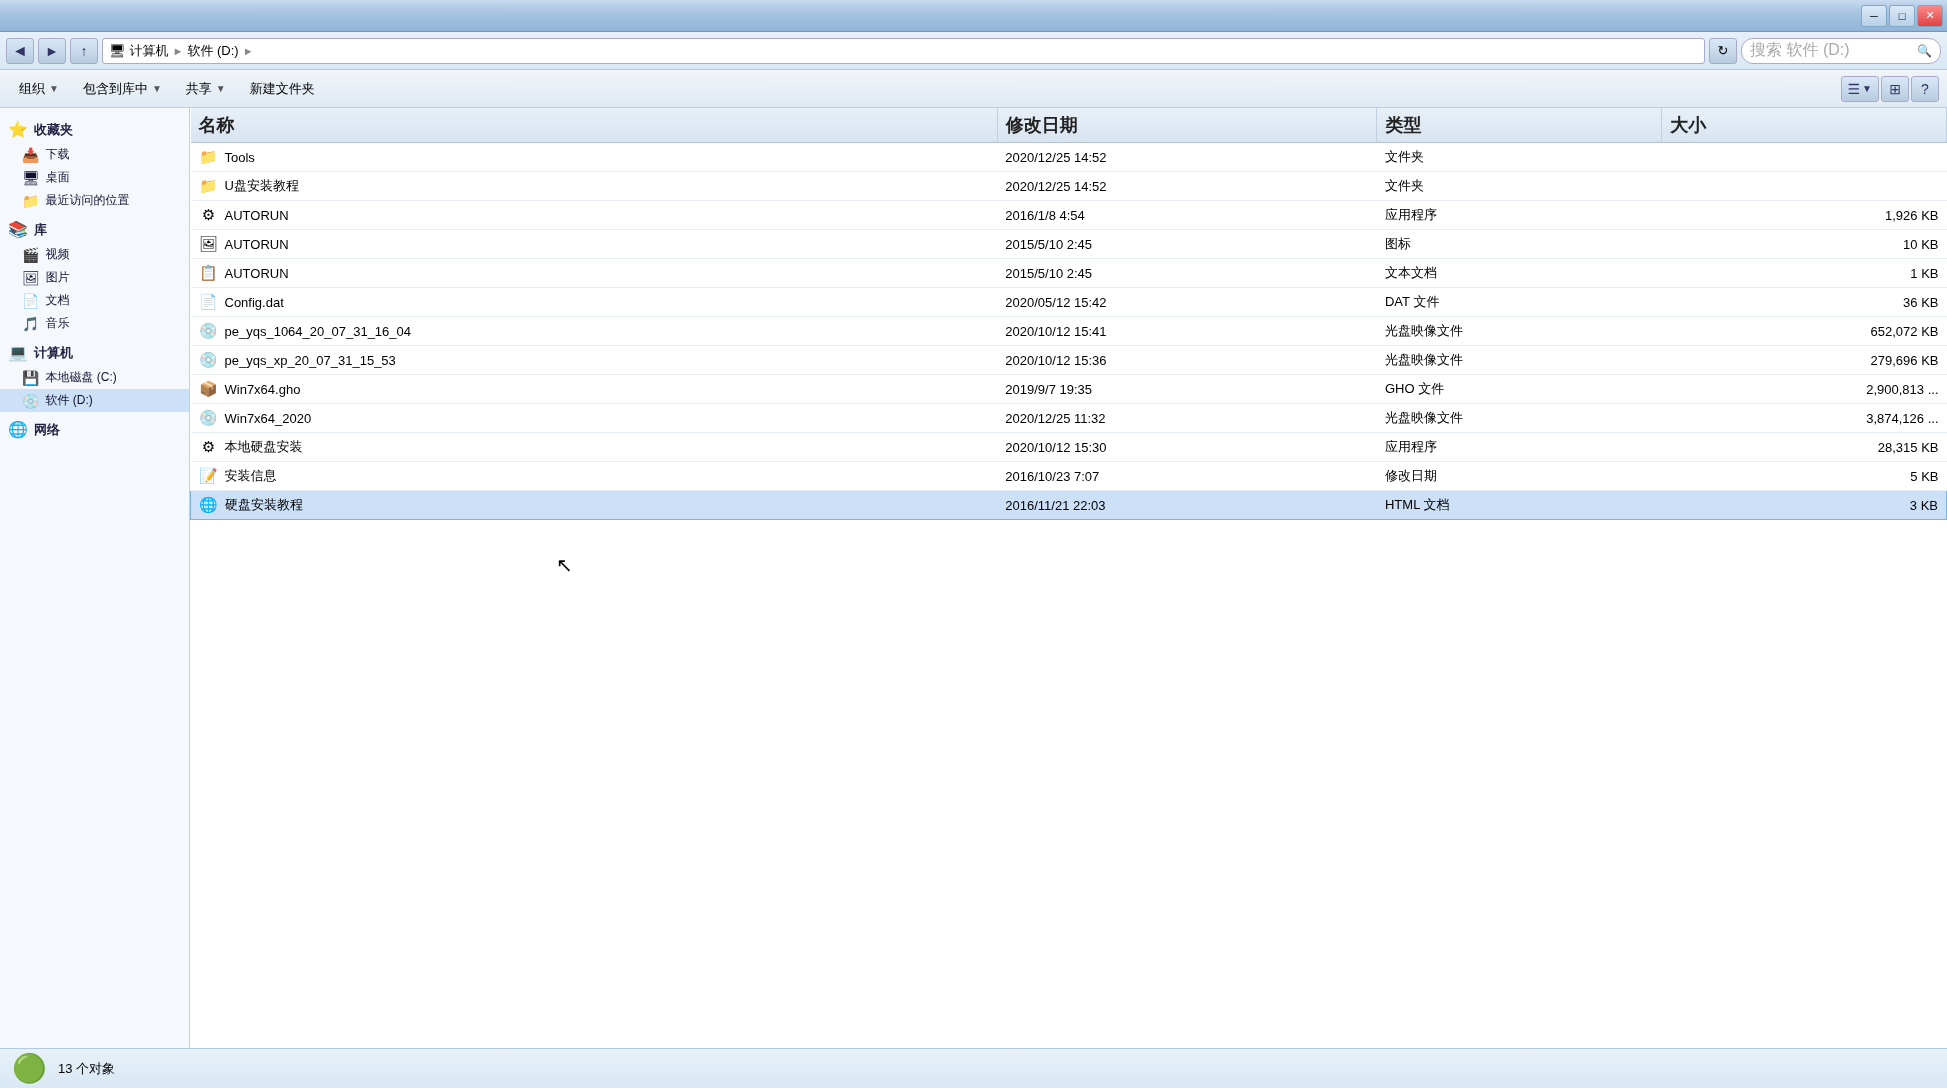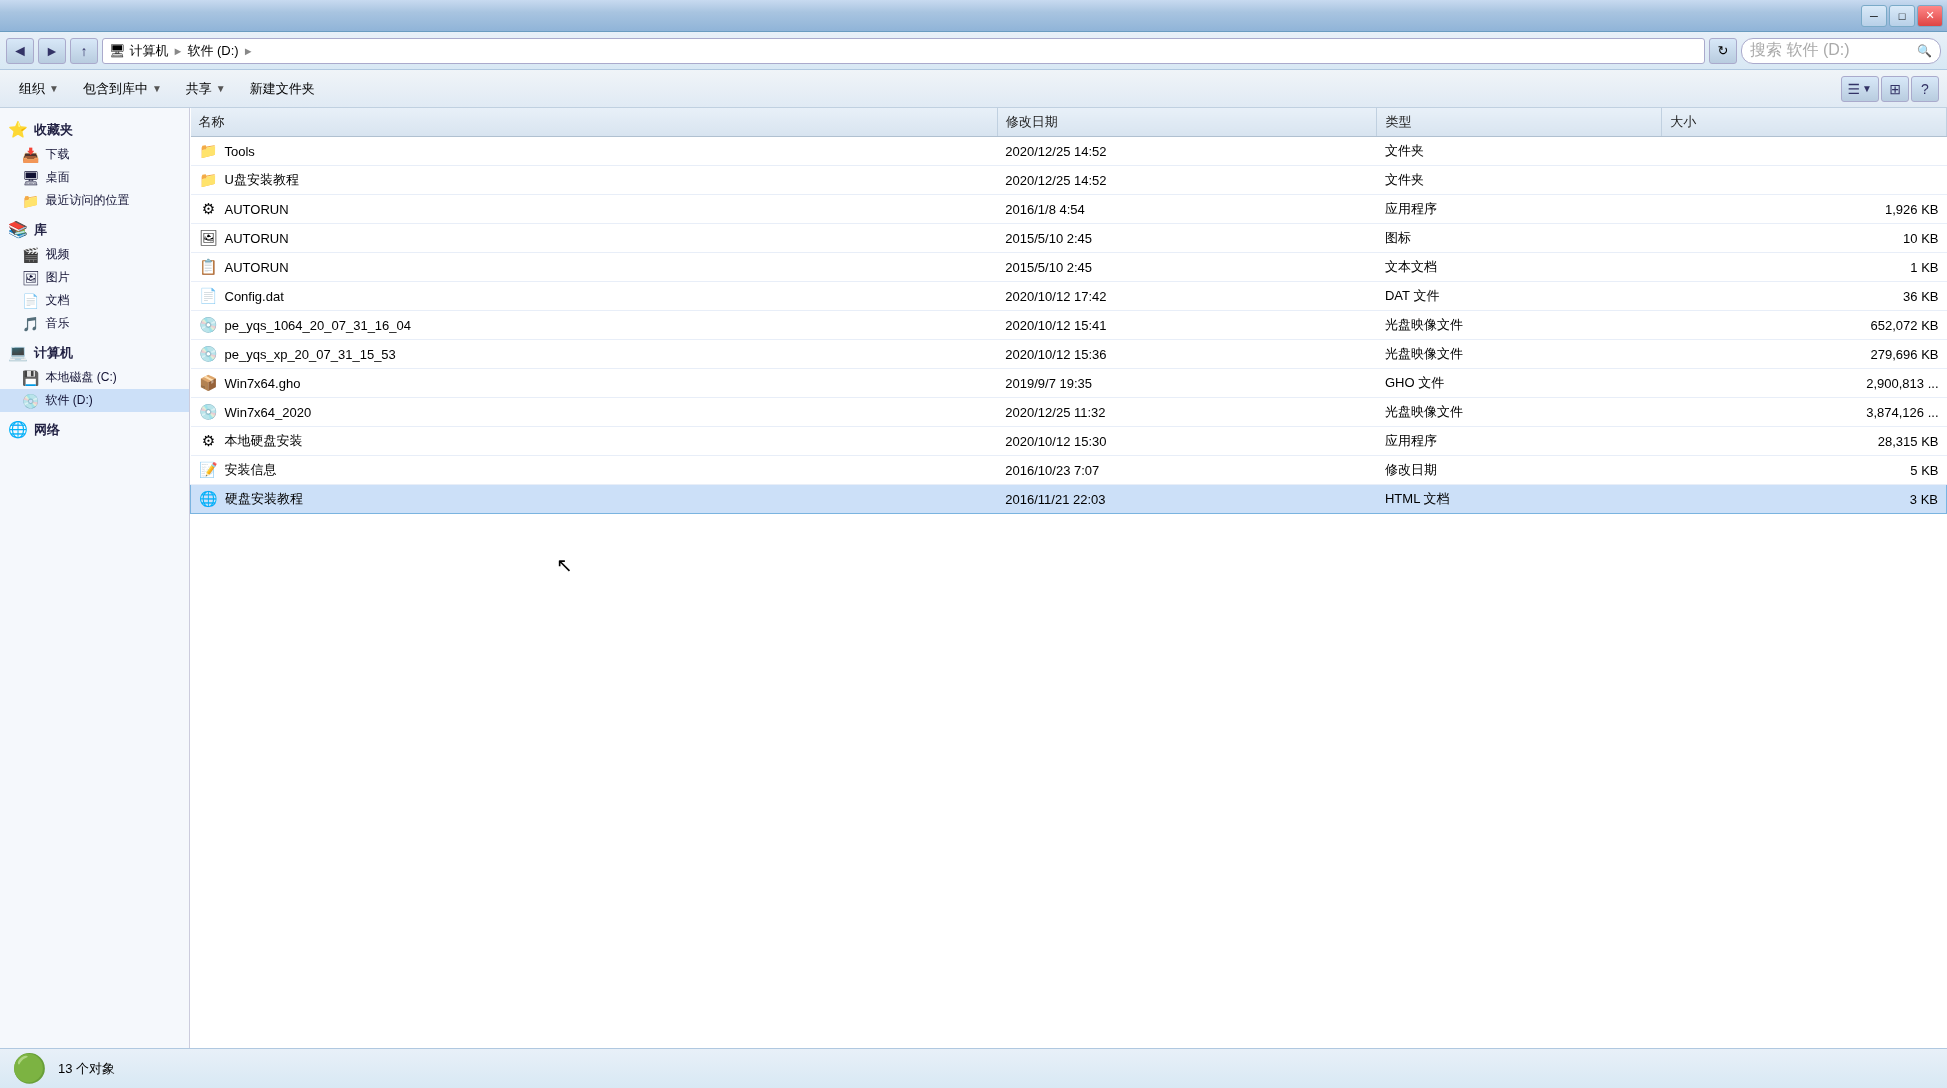--- a/index.html
+++ b/index.html
@@ -180,22 +180,22 @@
     .file-table {
       width: 100%;
       border-collapse: collapse;
     }
     .file-table thead th {
       background: linear-gradient(to bottom, #e8f0f8, #d8e4f0);
       border-bottom: 1px solid #b0c0d0;
       border-right: 1px solid #c0d0e0;
       padding: 5px 8px;
       text-align: left;
-      font-size: 13px;
-      font-weight: normal;
+      font-size: 18px;
+      font-weight: bold;
       white-space: nowrap;
       position: sticky;
       top: 0;
       color: #222;
     }
     .file-table tbody tr {
       border-bottom: 1px solid #e8eef8;
       cursor: pointer;
     }
     .file-table tbody tr.selected { background: #cce0f8; border: 1px solid #7ab4e0; }
@@ -452,21 +452,21 @@
             <td class="col-type">文本文档</td>
             <td class="col-size">1 KB</td>
           </tr>
           <tr>
             <td class="col-name">
               <div class="file-name-cell">
     <span class="file-icon">📄</span>
     <span>Config.dat</span>
   </div>
             </td>
-            <td class="col-date">2020/10/12 17:42</td>
+            <td class="col-date">2020/05/12 15:42</td>
             <td class="col-type">DAT 文件</td>
             <td class="col-size">36 KB</td>
           </tr>
           <tr>
             <td class="col-name">
               <div class="file-name-cell">
     <span class="file-icon">💿</span>
     <span>pe_yqs_1064_20_07_31_16_04</span>
   </div>
             </td>

